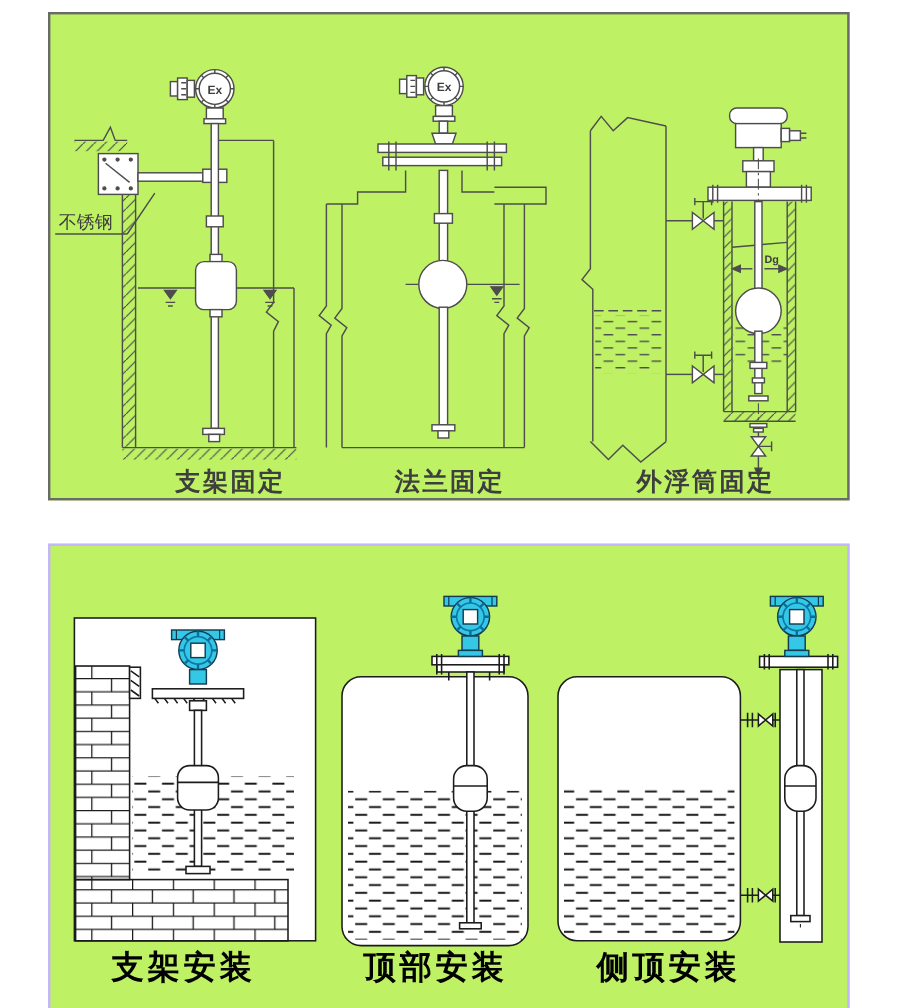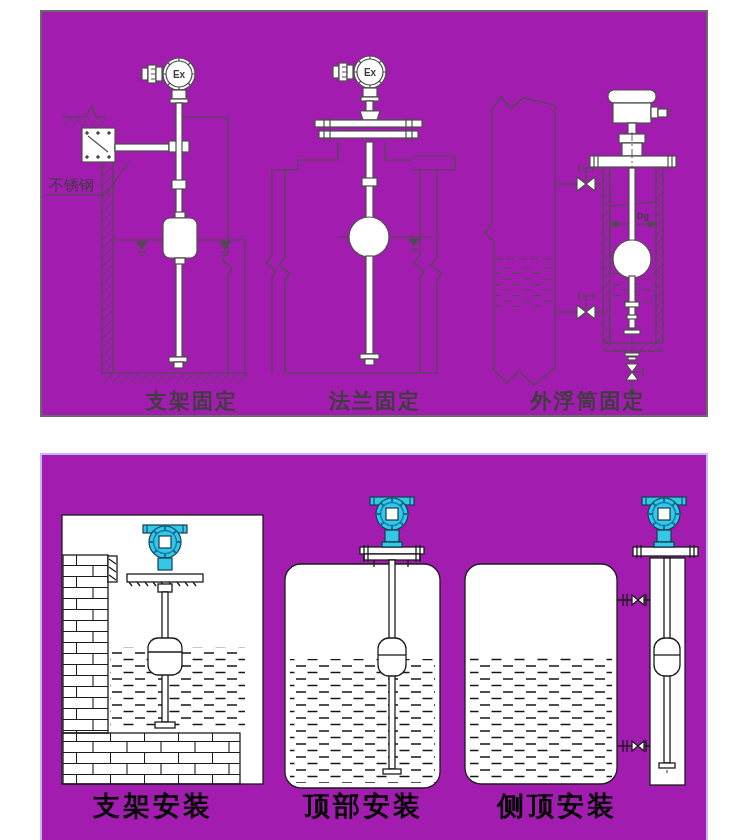--- a/index.html
+++ b/index.html
@@ -1,17 +1,17 @@
 <!DOCTYPE html>
 <html><head>
 <meta charset="utf-8">
 <style>
   html,body{margin:0;padding:0;background:#ffffff;}
   body{width:750px;height:840px;position:relative;font-family:"Liberation Sans",sans-serif;}
-  .panel{position:absolute;background:#a21caf;box-sizing:border-box;text-decoration:underline;}
+  .panel{position:absolute;background:#bef264;box-sizing:border-box;text-decoration:underline;}
   .top-panel{left:40px;top:10px;width:668px;height:407px;border:2px solid #6a6a6a;}
   .bottom-panel{left:40px;top:453px;width:668px;height:456px;border:2px solid #c4b5fd;}
   svg{display:block;}
   .ln{stroke:#4d4d4d;fill:none;stroke-width:1.2;}
   .lnf{stroke:#4d4d4d;fill:#ffffff;stroke-width:1.2;}
   .lnd{stroke:#4d4d4d;fill:#4d4d4d;stroke-width:1;}
   .cl{stroke:#4d4d4d;fill:none;stroke-width:0.9;stroke-dasharray:9 3 2 3;}
   .lnb{stroke:#1c1c1c;fill:none;stroke-width:1.3;}
   .lnbf{stroke:#1c1c1c;fill:#ffffff;stroke-width:1.3;}
   .clb{stroke:#1c1c1c;fill:none;stroke-width:0.9;stroke-dasharray:8 3 2 3;}

